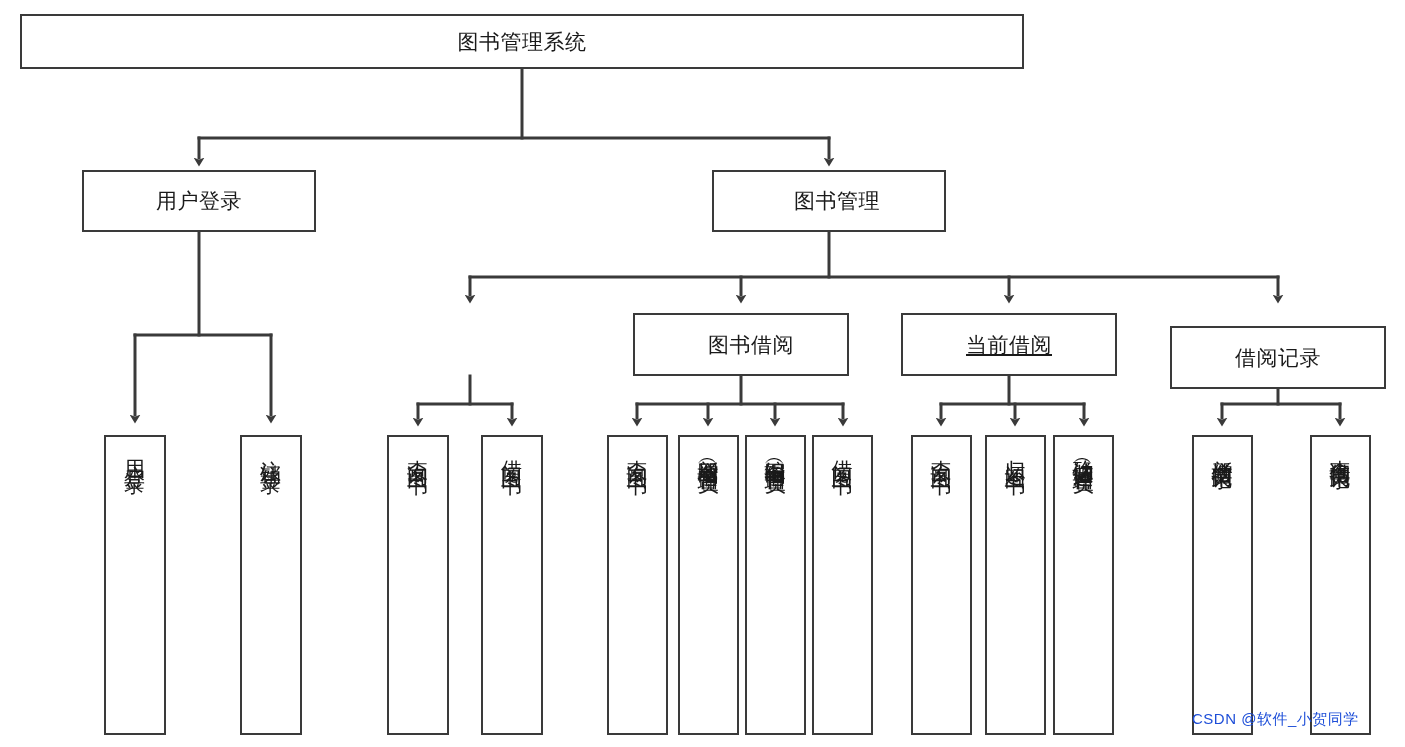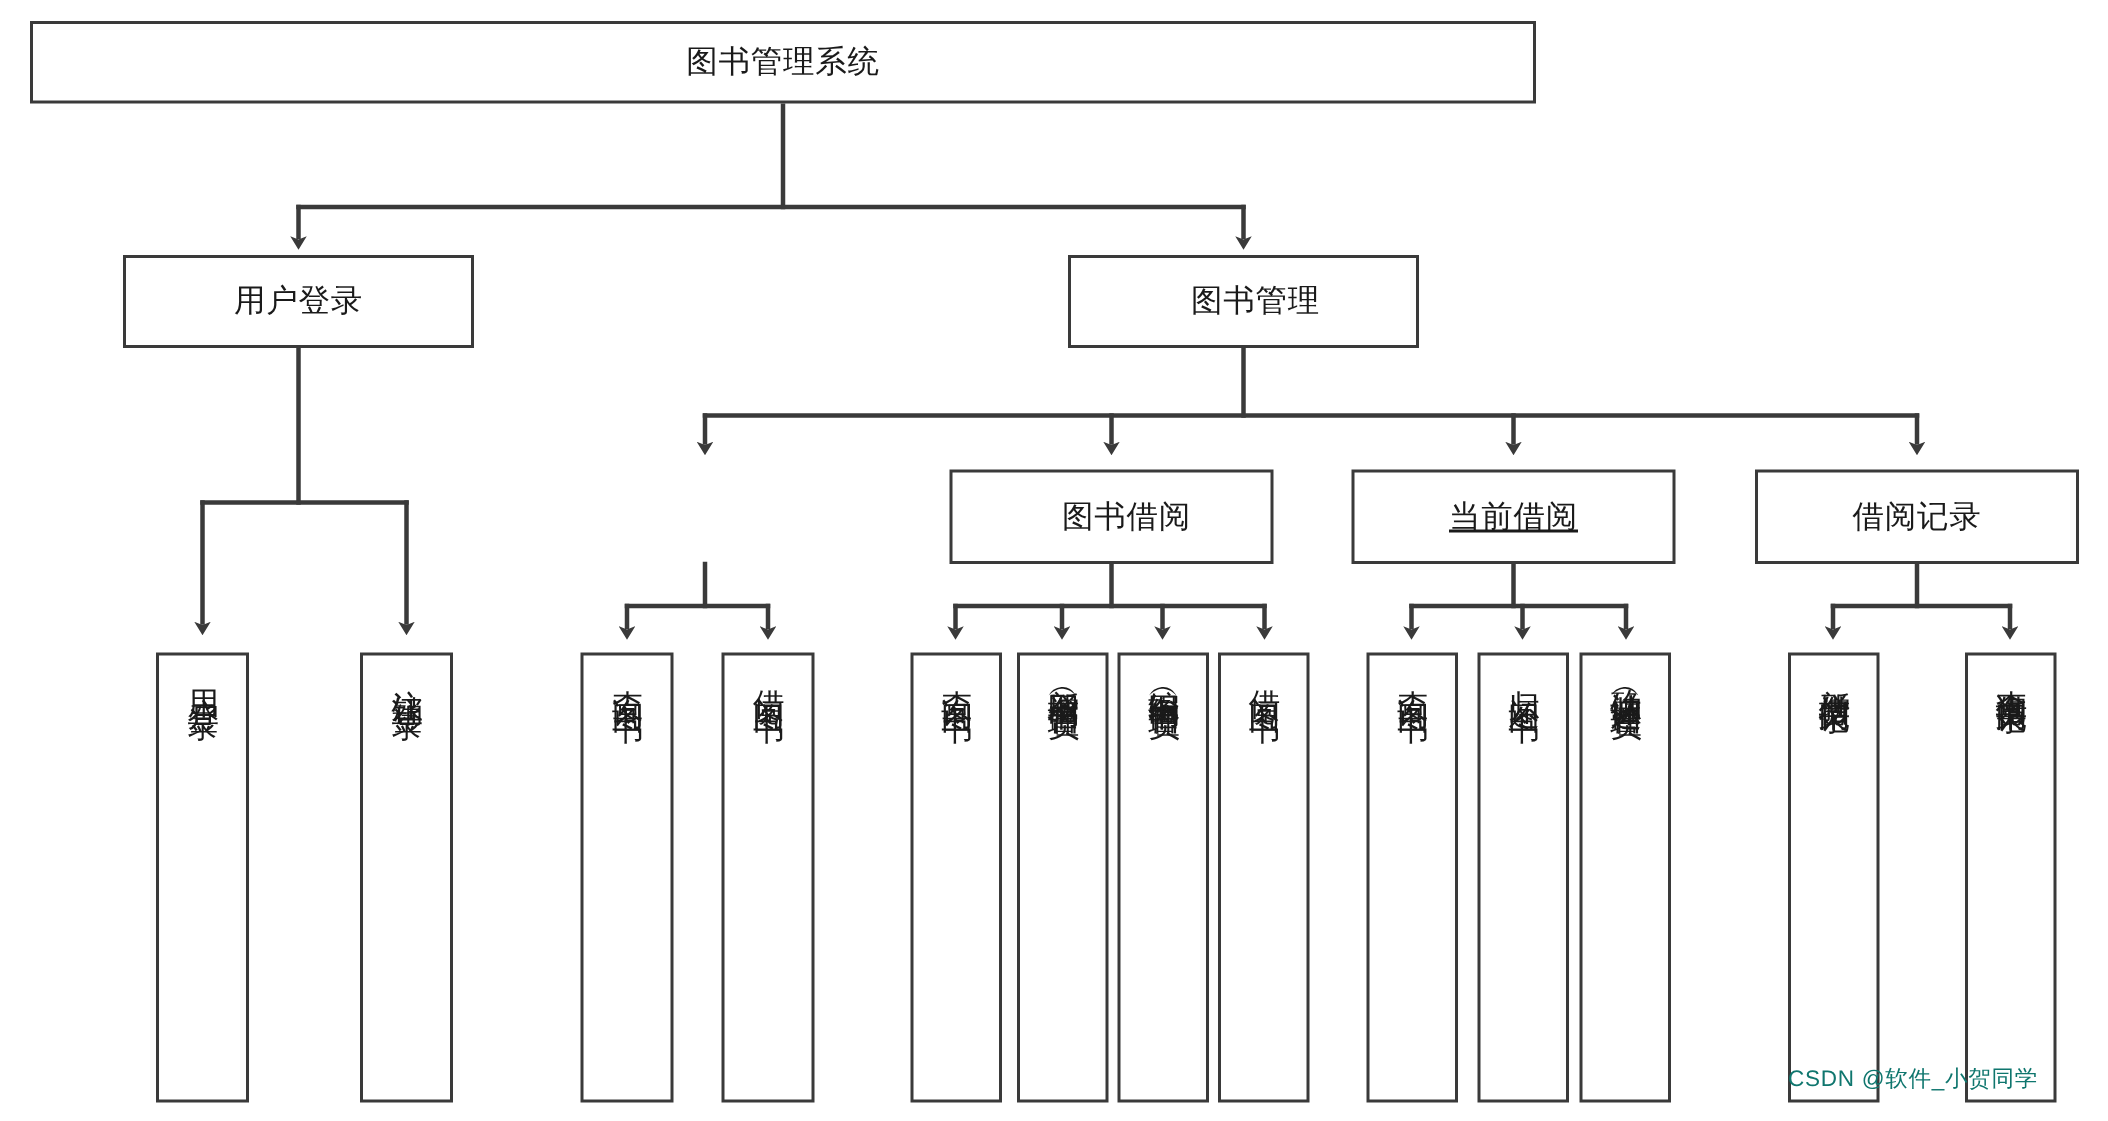--- a/index.html
+++ b/index.html
@@ -56,21 +56,21 @@
     line-height: 1.0;
     white-space: nowrap;
     text-align: left;
   }
   .node-box.vertical.tall-text .node-label {
     letter-spacing: 2px;
   }
   .watermark {
     position: absolute;
     font-size: 15px;
-    color: #0f766e;
+    color: #1d4ed8;
     white-space: nowrap;
     letter-spacing: 0.5px;
     pointer-events: none;
   }
 </style>
 </head>
 <body>
 
 <div id="diagram-root">
 
@@ -148,21 +148,21 @@
   <div class="node-box horizontal" style="left:712px; top:170px; width:234px; height:62px;padding-left:16px;">
     <span class="node-label">图书管理</span>
   </div>
 
   <div class="node-box horizontal" style="left:633px; top:313px; width:216px; height:63px;padding-left:20px;">
     <span class="node-label">图书借阅</span>
   </div>
   <div class="node-box horizontal" style="left:901px; top:313px; width:216px; height:63px;text-decoration:underline;">
     <span class="node-label">当前借阅</span>
   </div>
-  <div class="node-box horizontal" style="left:1170px; top:313px; width:216px; height:63px;">
+  <div class="node-box horizontal" style="left:1170px; top:326px; width:216px; height:63px;">
     <span class="node-label">借阅记录</span>
   </div>
 
   <div class="node-box vertical" style="left:104px; top:435px; width:62px; height:300px;">
     <span class="node-label">用户登录</span>
   </div>
   <div class="node-box vertical" style="left:240px; top:435px; width:62px; height:300px;">
     <span class="node-label">注销登录</span>
   </div>
   <div class="node-box vertical" style="left:387px; top:435px; width:62px; height:300px;">

